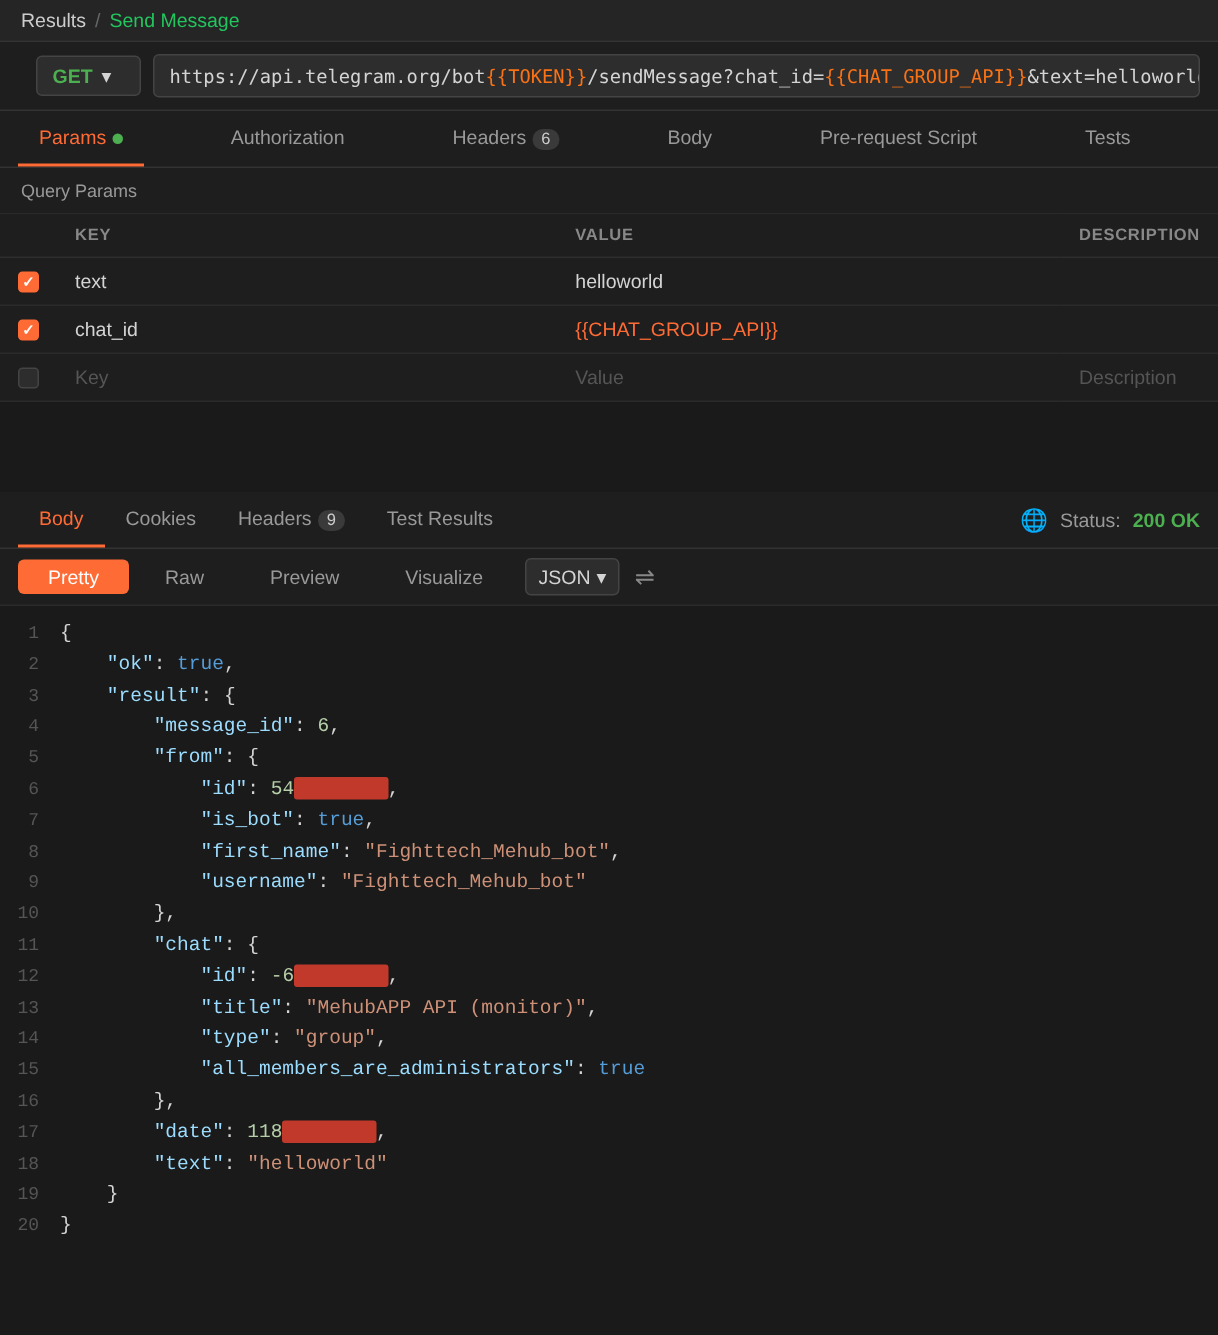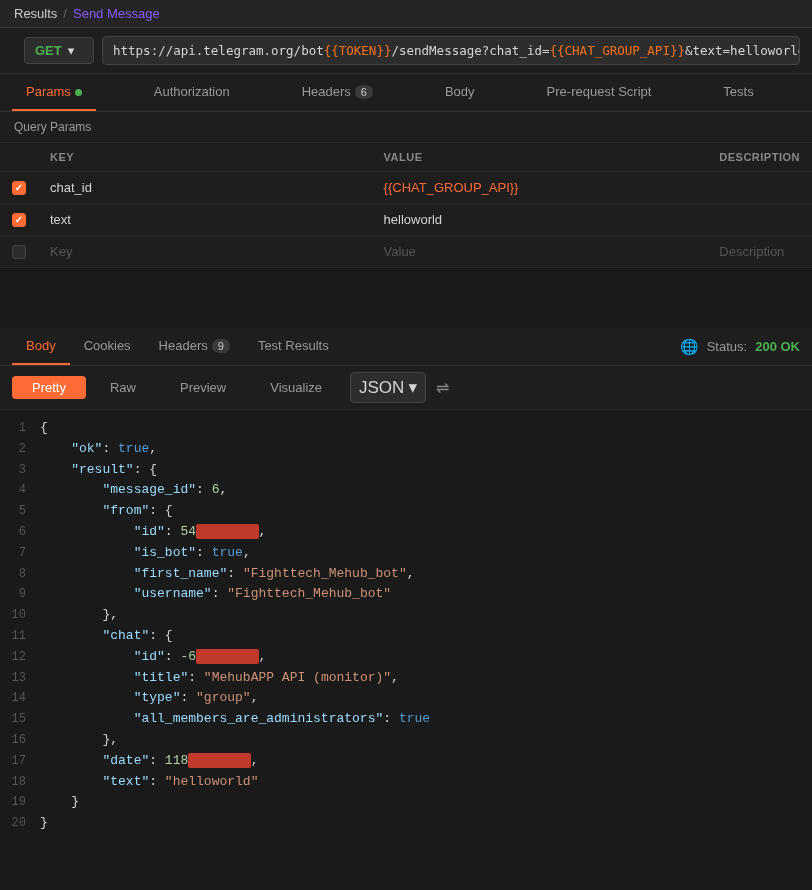--- a/index.html
+++ b/index.html
@@ -24,21 +24,21 @@
       border-bottom: 1px solid #333;
     }
     .top-bar .separator {
       color: #666;
     }
     .top-bar .breadcrumb-link {
       color: #ccc;
       cursor: pointer;
     }
     .top-bar .breadcrumb-current {
-      color: #8b5cf6;
+      color: #22c55e;
       font-weight: 500;
     }
 
     
     .url-bar {
       background: #1e1e1e;
       padding: 8px 12px;
       display: flex;
       align-items: center;
       gap: 8px;
@@ -232,21 +232,21 @@
     .fmt-btn.active {
       background: #ff6b35;
       color: white;
     }
     .json-selector {
       background: #2d2d2d;
       border: 1px solid #444;
       color: #d4d4d4;
       padding: 4px 8px;
       border-radius: 4px;
-      font-size: 17px;
+      font-size: 13px;
       display: flex;
       align-items: center;
       gap: 4px;
       cursor: pointer;
       margin-left: 4px;
     }
     .filter-icon {
       margin-left: 6px;
       color: #888;
       cursor: pointer;
@@ -362,39 +362,39 @@
   </thead>
   <tbody>
 
     <tr>
       <td class="col-check">
         <div class="checkbox-cell">
           <div class="cb"></div>
         </div>
       </td>
       <td class="col-key">
-        <span class="key-text">chat_id</span>
+        <span class="key-text">text</span>
       </td>
       <td class="col-value">
-        <span class="value-orange">{{CHAT_GROUP_API}}</span>
+        <span class="value-normal">helloworld</span>
       </td>
       <td class="col-desc"></td>
     </tr>
 
     <tr>
       <td class="col-check">
         <div class="checkbox-cell">
           <div class="cb"></div>
         </div>
       </td>
       <td class="col-key">
-        <span class="key-text">text</span>
+        <span class="key-text">chat_id</span>
       </td>
       <td class="col-value">
-        <span class="value-normal">helloworld</span>
+        <span class="value-orange">{{CHAT_GROUP_API}}</span>
       </td>
       <td class="col-desc"></td>
     </tr>
 
     <tr>
       <td class="col-check">
         <div class="checkbox-cell">
           <div style="width:14px;height:14px;border:1px solid #444;border-radius:3px;background:#2d2d2d;"></div>
         </div>
       </td>

